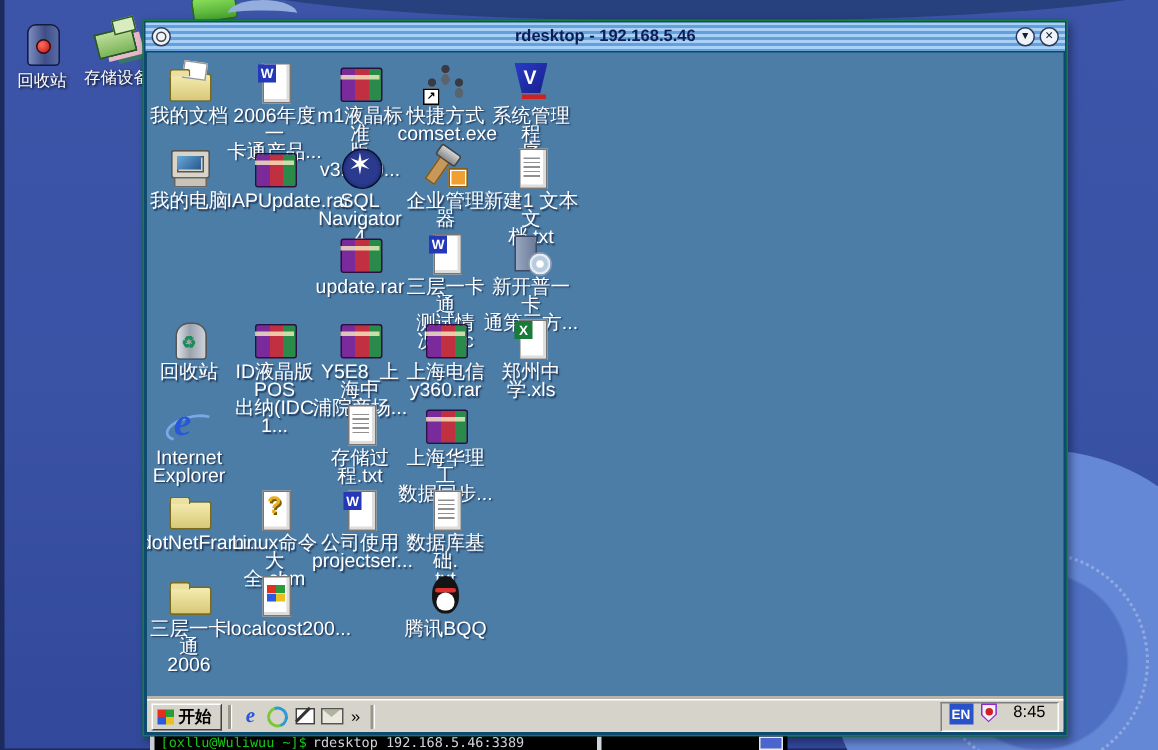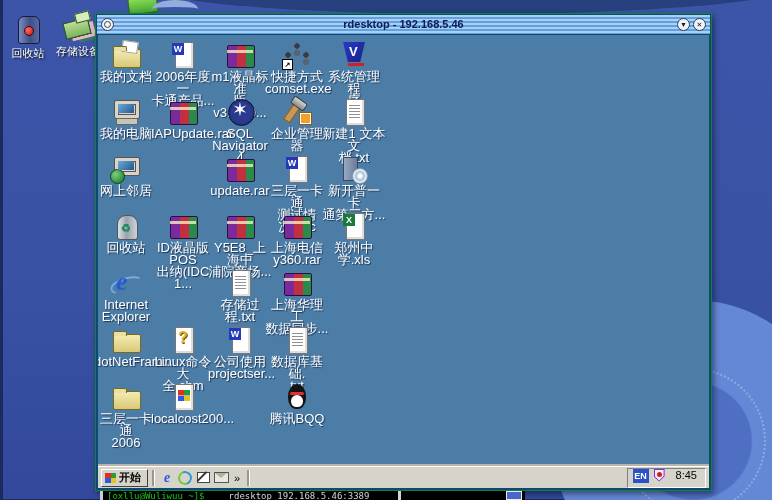--- a/index.html
+++ b/index.html
@@ -184,21 +184,21 @@
           clip-path:polygon(0 0,100% 0,100% 60%,50% 100%,0 60%);}
   .shield::after{content:"";position:absolute;left:3px;top:3px;width:5px;height:5px;background:#d02020;
           border-radius:50%;}
   .clock{font-size:11px;color:#000;padding-left:6px;}
   
   .terminal{position:absolute;left:100px;top:491px;width:422px;height:9px;background:#000;
             border-left:3px solid #c8ccd4;overflow:hidden;
             font-family:"DejaVu Sans Mono",monospace;font-size:9px;line-height:10px;white-space:nowrap;}
   .term-line{padding-left:4px;}
   .prompt{color:#18c418;}
-  .command{color:#cfd4dc;margin-left:24px;}
+  .command{color:#cfd4dc;margin-left:4px;}
   .term-div{position:absolute;left:295px;top:0;bottom:0;width:3px;background:#d0d4dc;}
   .term-scroll{position:absolute;right:3px;top:0;bottom:0;width:14px;background:#4a66cc;border:1px solid #e8e8e8;}
 </style>
 </head>
 <body>
 
 <div id="stage">
 
   <div class="wp-swoosh"></div>
   <div class="wp-green"></div>
@@ -286,26 +286,20 @@
               <span class="glyph"></span>
             </div>
             <div class="lbl">企业管理器</div>
           </div>
           <div class="cell" style="left: 228px; top: 62px;">
             <div class="ic ic-txt">
               <span class="glyph"></span>
             </div>
             <div class="lbl">新建1 文本文
 档.txt</div>
-          </div>
-          <div class="cell" style="left: 0px; top: 119px;">
-            <div class="ic ic-network">
-              <span class="glyph"></span>
-            </div>
-            <div class="lbl">网上邻居</div>
           </div>
           <div class="cell" style="left: 114px; top: 119px;">
             <div class="ic ic-rar">
               <span class="glyph"></span>
             </div>
             <div class="lbl">update.rar</div>
           </div>
           <div class="cell" style="left: 171px; top: 119px;">
             <div class="ic ic-word">
               <span class="glyph">W</span>

